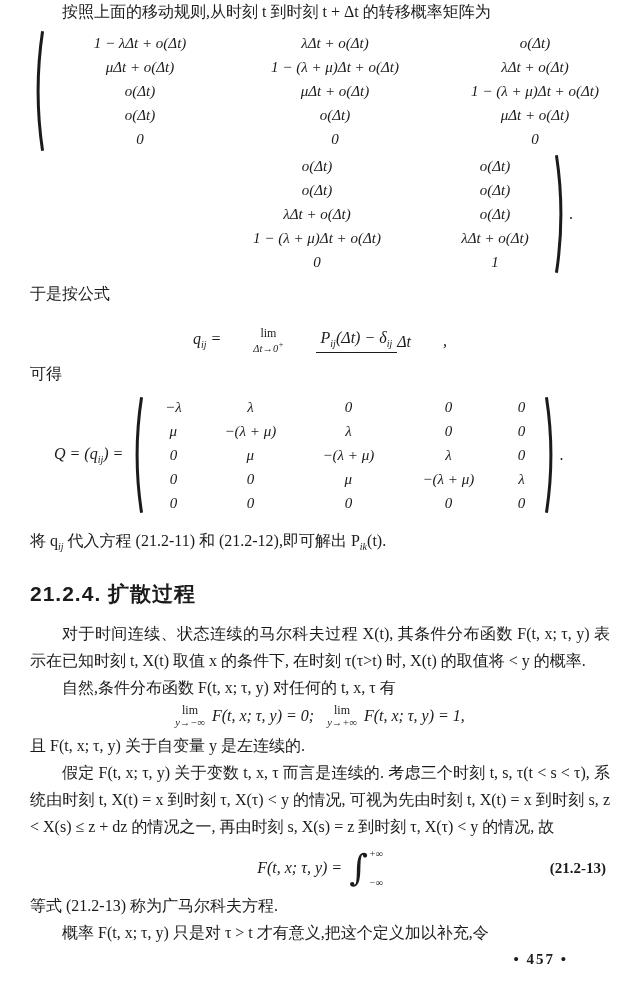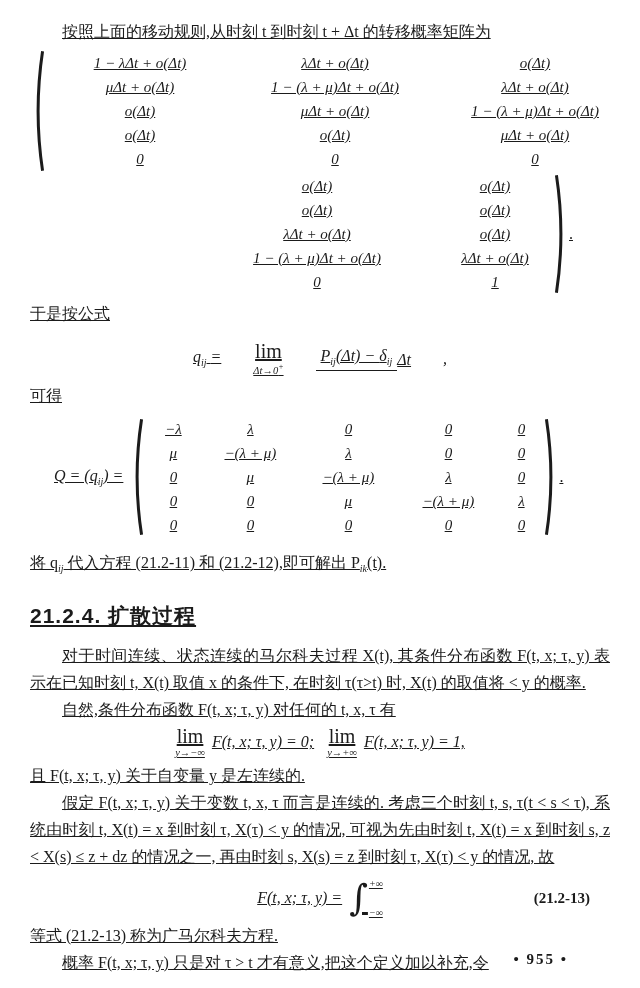--- a/index.html
+++ b/index.html
@@ -1,20 +1,20 @@
 <!DOCTYPE html>
 <html><head>
 <meta charset="utf-8">
 <style>
   html,body{margin:0;padding:0;background:#e8e8e8;}
   .page{
     position:relative; width:640px; height:988px; box-sizing:border-box;
     margin:0 auto; background:#ffffff; color:#1b1b1b;
     font-family:"Liberation Serif","DejaVu Serif",serif;
-    padding:20px 30px 0 30px; overflow:hidden;text-decoration:underline;
+    padding:0 30px 0 30px; overflow:hidden;
   }
   p{margin:0;}
   .ind{text-indent:2em;}
   .body-text{font-size:16px; line-height:27px; text-align:justify;}
   .intro{font-size:16px; line-height:24px; text-indent:2em;}
   .math{font-style:italic;}
   sub{font-size:10px; font-style:italic;}
   sup{font-size:10px;}
   
   .mtx{display:flex; align-items:center;}
@@ -23,36 +23,36 @@
   .grid{display:grid;}
   .g1{grid-template-columns:190px 200px 200px;}
   .g2{grid-template-columns:238px 118px;}
   .gq{grid-template-columns:58px 96px 100px 100px 46px;}
   .mc{text-align:center; line-height:24px; font-style:italic; white-space:nowrap; font-size:15px;}
   .paren{color:#1b1b1b; flex:0 0 auto;}
   .mperiod{font-size:16px; align-self:center; margin-left:2px;}
   
   .eq{display:flex; justify-content:center; align-items:center; gap:7px; font-size:16px; font-style:italic;}
   .lim{display:inline-flex; flex-direction:column; align-items:center; line-height:1;}
-  .lim .roman{font-style:normal; font-size:20px;text-align:center;}
+  .lim .roman{font-style:normal; font-size:12px;text-align:center;}
   .limsub{font-size:10.5px; margin-top:2px; font-style:italic;}
   .limsub sup{font-size:8px;}
   .frac{display:inline-flex; flex-direction:row; align-items:center; line-height:1.25;}
   .frac .num{padding:0 5px 2px 5px; border-bottom:1.5px solid #1b1b1b; white-space:nowrap;}
   .frac .den{padding-top:2px;}
   .qlabel{white-space:nowrap; margin-right:8px; font-size:16px;}
   .qm{margin:10px 0 0 24px;}
   .tx{font-size:16px; margin-top:10px;}
   .heading{font-family:"Liberation Sans","DejaVu Sans",sans-serif; font-weight:bold; font-size:21px; margin:20px 0 12px 0; letter-spacing:1px;}
   .eqint{position:relative; margin:8px 0 4px 0;}
   .intwrap{display:inline-flex; align-items:center; font-style:normal;}
   .intsign{font-size:36px; line-height:1; font-family:"DejaVu Serif",serif;}
   .intlims{display:inline-flex; flex-direction:column; justify-content:space-between; height:40px; font-size:10px; font-style:italic; margin-left:1px;}
   .intlims sup,.intlims sub{font-size:10px;}
-  .eqtag{position:absolute; right:20px; top:50%; transform:translateY(-50%); font-style:normal; font-weight:bold; font-size:15px;}
+  .eqtag{position:absolute; right:4px; top:50%; transform:translateY(-50%); font-style:normal; font-weight:bold; font-size:15px;}
   .footer{position:absolute; right:72px; bottom:20px; font-size:15px; font-weight:bold; letter-spacing:2px;}
   .eqlims{margin:3px 0;}
 </style>
 </head>
 <body>
 
 <div class="page">
 
   <p class="intro">按照上面的移动规则,从时刻 t 到时刻 t + Δt 的转移概率矩阵为</p>
 
@@ -93,21 +93,21 @@
       <span class="mc">1</span>
     </div>
     <svg class="paren" width="13" height="120" viewBox="0 0 16 100" preserveAspectRatio="none">
         <path d="M3 1 Q 14 50 3 99" fill="none" stroke="currentColor" stroke-width="3" vector-effect="non-scaling-stroke"></path>
       </svg>
     <span class="mperiod">.</span>
   </div>
 
   <p class="tx">于是按公式</p>
 
-  <div class="eq" style="margin-top:16px;gap:32px;">
+  <div class="eq" style="margin-top:22px;gap:32px;">
     <span class="math"><span>q</span><sub>ij</sub> <span>=</span></span>
     <span class="lim">
       <span class="roman">lim</span>
       <span class="limsub"><span>Δt→0</span><sup>+</sup></span>
     </span>
     <span class="frac">
       <span class="num"><span>P</span><sub>ij</sub><span>(Δt) − </span><span>δ</span><sub>ij</sub></span>
       <span class="den">Δt</span>
     </span>
     <span>,</span>
@@ -184,15 +184,15 @@
           <sup>+∞</sup>
           <sub>−∞</sub>
         </span>
     </span>
     <span class="eqtag">(21.2-13)</span>
   </div>
 
   <p class="body-text">等式 (21.2-13) 称为广马尔科夫方程.</p>
   <p class="body-text ind">概率 F(t, x; τ, y) 只是对 τ &gt; t 才有意义,把这个定义加以补充,令</p>
 
-  <div class="footer">• 955 •</div>
+  <div class="footer">• 457 •</div>
 
 </div>
 
 </body></html>

